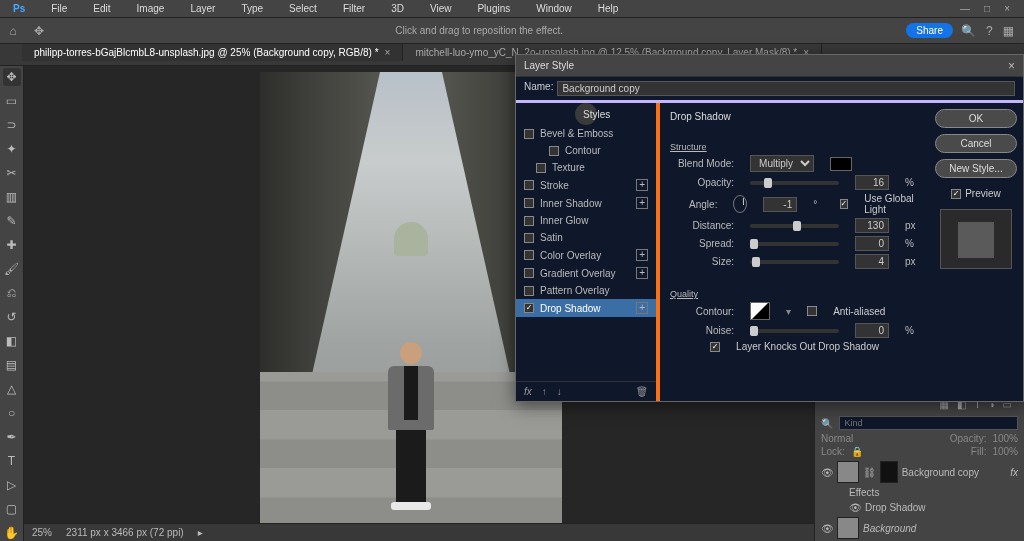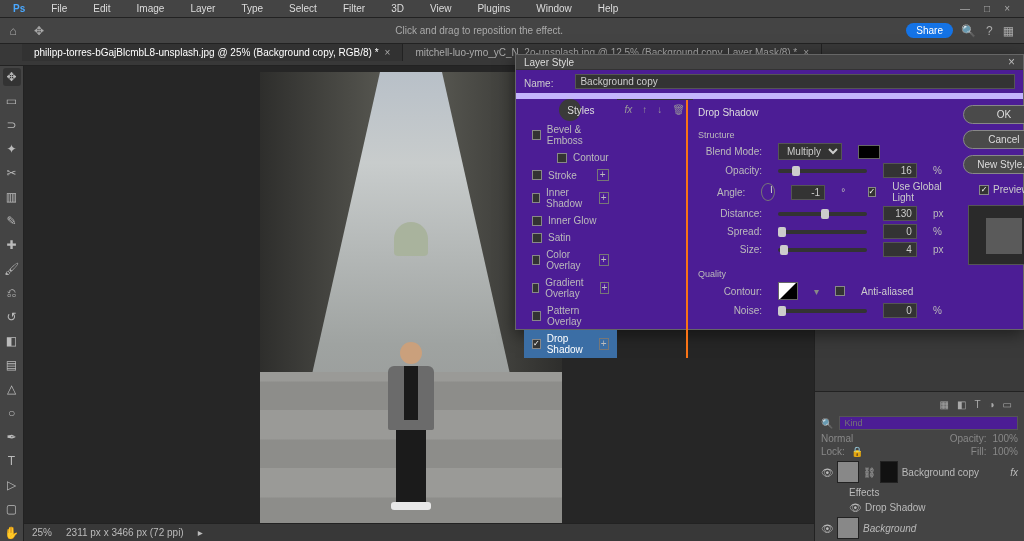--- a/index.html
+++ b/index.html
@@ -36,37 +36,37 @@
   .shoe{width:40px;height:8px;background:#e8e8e8;margin:0 auto;border-radius:3px;}
   .statusbar { position: absolute; bottom: 0; left: 0; right: 0; height: 18px; background: #383838; color: #bbb; display: flex; align-items: center; padding: 0 8px; font-size: 10px; gap: 14px; border-top:1px solid #222;}
   .rightpanels { width: 210px; background: #444; border-left: 1px solid #222; display:flex; flex-direction:column; }
   .rp-top { flex:1; background:#3a3a3a; }
   .layers { height: 150px; border-top:1px solid #222; padding:4px 6px; font-size:10px; color:#bbb; }
   .lrow { display:flex; align-items:center; gap:4px; padding:2px 0;}
   .lthumb { width:22px; height:22px; background:#888; border:1px solid #222;}
   .lmask { width:18px; height:22px; background:#111; border:1px solid #222;}
   .eye { width:12px; text-align:center;}
   
-  .dialog { position: absolute; left: 515px; top: 54px; width: 509px; height: 276px; background: #4c1d95; border: 1px solid #666; box-shadow: 0 4px 16px rgba(0,0,0,.5); display:flex; flex-direction:column; font-size:10px;}
+  .dialog { position: absolute; left: 515px; top: 54px; width: 509px; height: 348px; background: #0f172a; border: 1px solid #666; box-shadow: 0 4px 16px rgba(0,0,0,.5); display:flex; flex-direction:column; font-size:10px;}
   .dlg-title { height: 22px; background: #444; border-bottom:1px solid #333; display:flex; align-items:center; padding:0 8px; color:#ddd;}
   .dlg-close { margin-left:auto; cursor:pointer; color:#bbb; font-size:12px;}
   .dlg-body { flex:1; display:flex; }
-  .dlg-left { width: 164px; border-right:2px solid #f97316; display:flex; flex-direction:row;margin-left:8px;}
-  .namebar { padding:4px 8px; display:flex; align-items:flex-end; gap:22px; border-bottom:6px solid #c4b5fd;}
+  .dlg-left { width: 164px; border-right:4px solid #f97316; display:flex; flex-direction:column;}
+  .namebar { padding:4px 8px; display:flex; align-items:flex-start; gap:4px; border-bottom:3px solid #c4b5fd;}
   .namebar input { flex:1; background:#333; border:1px solid #555; color:#ccc; padding:1px 4px; font-size:10px;}
   .stylist { flex:1; }
   .strow { display:flex; align-items:center; gap:6px; padding:3px 8px; color:#bbb;}
   .strow.head { background:#3a3a3a; color:#ddd;}
   .strow.sel { background:#3b6ea5; color:#fff;}
   .chk { width:10px; height:10px; border:1px solid #888; background:#333;}
   .chk.on::after{content:"✓";display:block;color:#fff;font-size:8px;line-height:8px;text-align:center;}
   .plus { margin-left:auto; width:12px;height:12px;border:1px solid #777;color:#bbb;text-align:center;line-height:10px;font-size:10px;}
   .dlg-mid { flex:1; padding:6px 10px; color:#ccc;}
   .sect { color:#ddd; font-size:10px; margin:2px 0 4px;}
-  .sub { color:#bbb; margin:12px 0 2px; font-size:9px;}
+  .sub { color:#bbb; margin:20px 0 2px; font-size:9px;text-decoration:underline;}
   .frow { display:flex; align-items:center; gap:16px; margin:3px 0;}
   .lbl { width:64px; text-align:right; color:#bbb;}
   select,.numbox { background:#333; border:1px solid #555; color:#ccc; padding:1px 4px; font-size:10px;}
   .numbox { width:34px; text-align:right;}
   .slider { flex:1; height:4px; background:#333; position:relative; border-radius:2px;}
   .slider .knob { position:absolute; top:-3px; width:8px; height:10px; background:#ccc; border-radius:2px;}
   .unit { width:14px; color:#bbb;}
   .colorbox { width:22px; height:14px; background:#000; border:1px solid #666;}
   .anglectl { width:18px;height:18px;border:1px solid #777;border-radius:50%;position:relative;}
   .anglectl::after{content:"";position:absolute;left:9px;top:2px;width:1px;height:7px;background:#ccc;transform-origin:bottom;transform:rotate(-1deg);}
@@ -74,21 +74,21 @@
   .btn { background:#4a4a4a;border:1px solid #666;padding:2px 10px;border-radius:2px;color:#ddd;}
   .dlg-right { width:94px; padding:6px; display:flex; flex-direction:column; gap:6px; align-items:center;}
   .rbtn { width:82px; padding:3px 0; text-align:center; border:1px solid #888; border-radius:10px; color:#ddd; background:#4a4a4a;}
   .rbtn.primary { background:#4a4a4a;}
   .prevlbl{display:flex;align-items:center;gap:4px;margin-top:4px;}
   .preview-box{width:72px;height:60px;background:#2a2a2a;border:1px solid #555;margin-top:4px;}
   .preview-inner{width:36px;height:36px;background:#5a5a5a;margin:12px auto;}
   .dlg-foot{height:20px;border-top:1px solid #333;display:flex;align-items:center;padding:0 8px;color:#999;gap:10px;}
   .panel-icons{height:20px;display:flex;gap:8px;justify-content:flex-end;padding:3px 6px;color:#aaa;}
   .layerhdr{display:flex;gap:6px;align-items:center;margin-bottom:3px;}
-  .srch{flex:1;background:#4c1d95;border:1px solid #555;color:#888;padding:1px 4px;font-size:9px;}
+  .srch{flex:1;background:#0f172a;border:1px solid #555;color:#888;padding:1px 4px;font-size:9px;}
   .blend-row{display:flex;gap:6px;align-items:center;margin-bottom:2px;color:#888;}
   .tool.sel{background:#333;border-radius:3px;}
 </style>
 </head>
 <body>
 
 <div class="titlebar">
   <span class="menu-item" style="color:#4aa8ff;font-weight:bold;">Ps</span>
   <span class="menu-item">File</span>
   <span class="menu-item">Edit</span>
@@ -250,20 +250,24 @@
             <span>Styles</span>
           </div>
         <div class="strow">
             <span class="chk"></span>
             <span>Bevel &amp; Emboss</span>
           </div>
         <div class="strow" style="padding-left:33px">
             <span class="chk"></span>
             <span>Contour</span>
           </div>
+        <div class="strow" style="padding-left:20px">
+            <span class="chk"></span>
+            <span>Texture</span>
+          </div>
         <div class="strow">
             <span class="chk"></span>
             <span>Stroke</span>
             <span class="plus">+</span>
           </div>
         <div class="strow">
             <span class="chk"></span>
             <span>Inner Shadow</span>
             <span class="plus">+</span>
           </div>
@@ -359,20 +363,24 @@
         <span class="chk"></span>
         <span>Anti-aliased</span>
       </div>
       <div class="frow">
         <span class="lbl">Noise:</span>
         <div class="slider">
             <div class="knob" style="left:0"></div>
           </div>
         <input class="numbox" value="0" style="">
         <span class="unit">%</span>
+      </div>
+      <div class="frow" style="justify-content:center;">
+        <span class="chk on"></span>
+        <span>Layer Knocks Out Drop Shadow</span>
       </div>
     </div>
 
     <div class="dlg-right">
       <div class="rbtn primary">OK</div>
       <div class="rbtn">Cancel</div>
       <div class="rbtn">New Style...</div>
       <div class="prevlbl">
         <span class="chk on"></span>
         <span>Preview</span>

